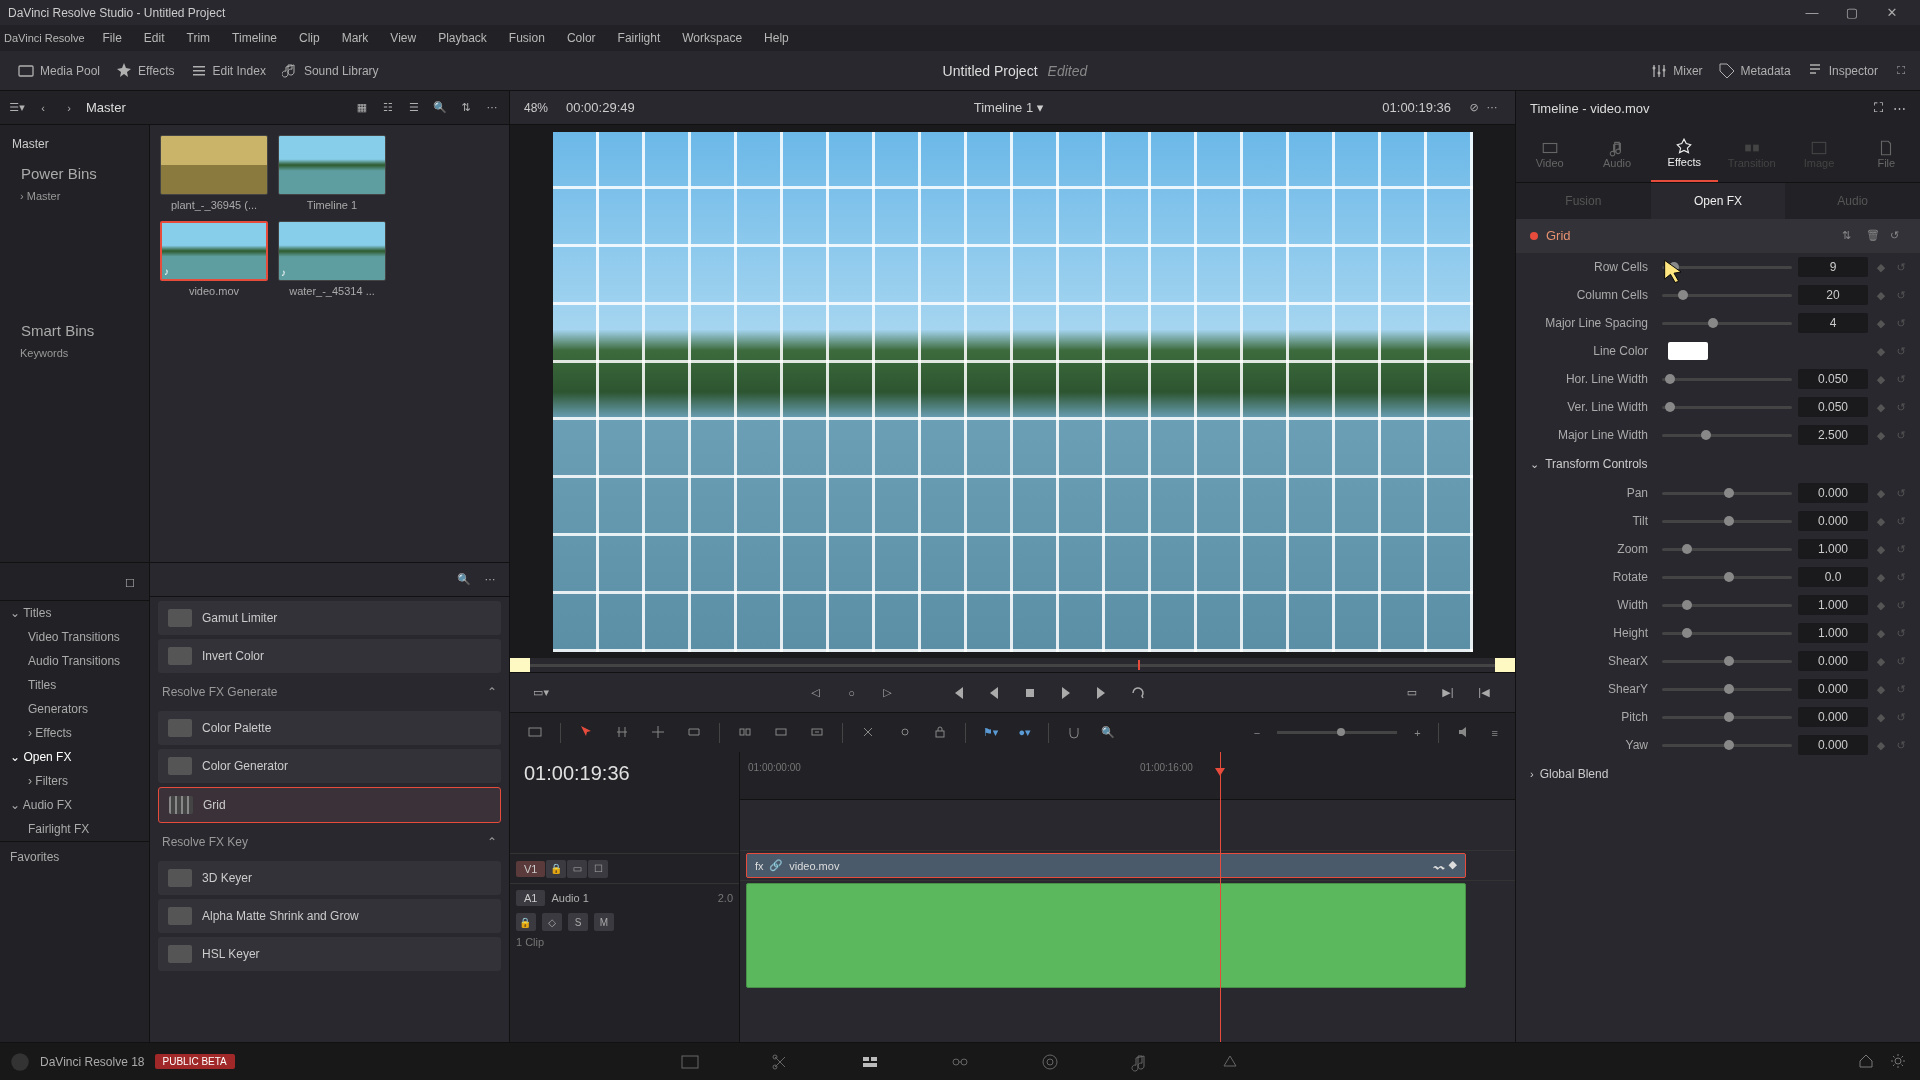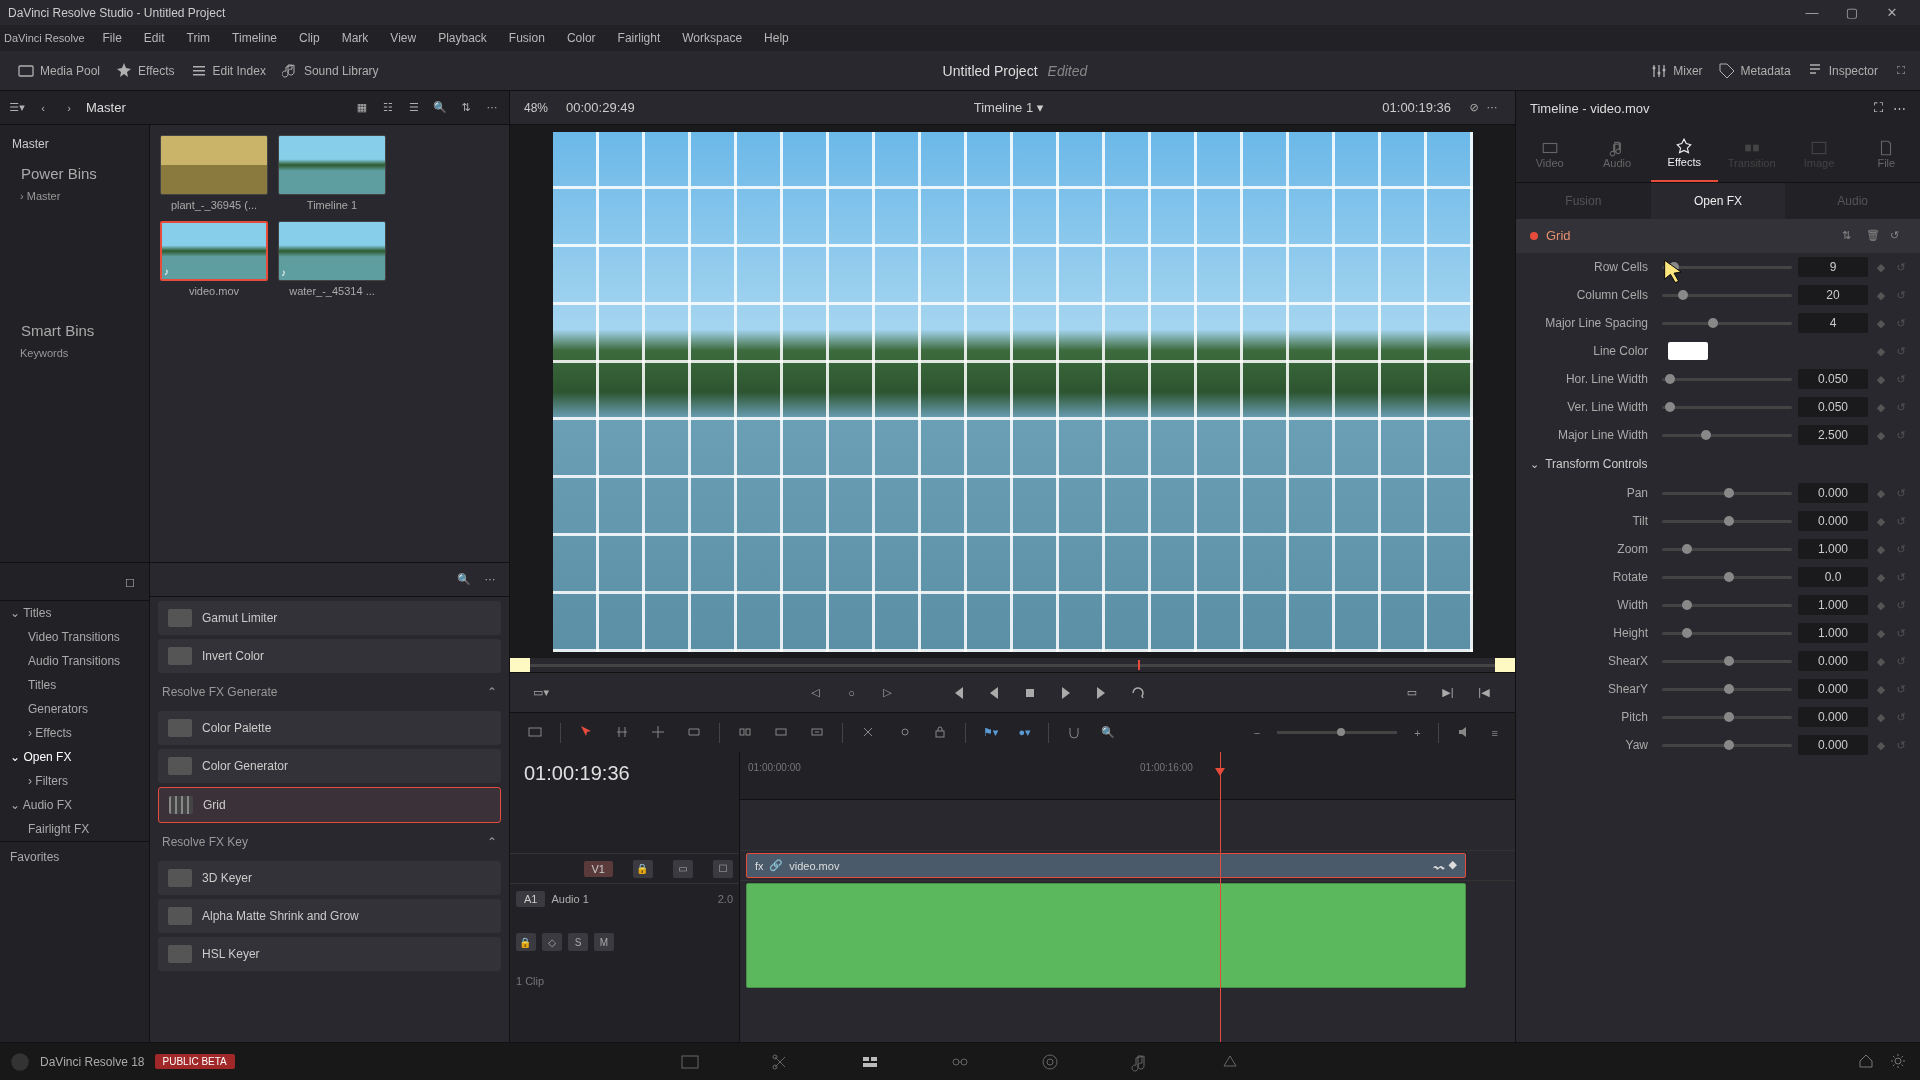--- a/index.html
+++ b/index.html
@@ -89,21 +89,21 @@
 .tl-tools svg { width: 16px; height: 16px; fill: #888; }
 .tl-tools .tlb { color: #888; padding: 3px; }
 .tl-tools .tlb.active svg { fill: #e64b3c; }
 .tl-tools .divider { width: 1px; height: 20px; background: #444; }
 .tl-tools .spacer { flex: 1; }
 
 
 .timeline { height: 290px; background: #28282e; display: flex; }
 .tl-left { width: 230px; background: #212126; border-right: 1px solid #111; }
 .tl-left-tc { font-size: 20px; color: #e0e0e0; padding: 10px 14px 18px; font-weight: 300; }
-.track-hdr { height: 30px; display: flex; align-items: center; padding: 0 6px; gap: 20px; border-top: 1px solid #333; justify-content: flex-end; }
+.track-hdr { height: 30px; display: flex; align-items: center; padding: 0 6px; gap: 1px; border-top: 1px solid #333; }
 .track-hdr.audio-big { height: 110px; flex-direction: column; align-items: flex-start; padding: 6px; }
 .track-hdr .badge { background: #3a3a40; padding: 2px 8px; border-radius: 2px; font-size: 11px; color: #ccc; }
 .track-hdr .badge.vid { background: #5a3a3a; }
 .track-hdr .aud-row { display: flex; gap: 6px; align-items: center; width: 100%; }
 .track-hdr .sm-btn { width: 20px; height: 18px; background: #3a3a40; border-radius: 2px; display: flex; align-items: center; justify-content: center; font-size: 10px; color: #aaa; }
 .track-hdr .clip-info { color: #777; font-size: 11px; padding-top: 4px; }
 .tl-right { flex: 1; position: relative; overflow: hidden; }
 .tl-ruler { height: 48px; background: #212126; border-bottom: 1px solid #111; position: relative; }
 .tl-ruler .tick { position: absolute; top: 10px; font-size: 10px; color: #777; }
 .playhead { position: absolute; top: 0; bottom: 0; width: 1px; background: #e64b3c; left: 480px; z-index: 5; }
@@ -753,20 +753,21 @@
     <div class="param-row">
         <span class="param-lbl">Yaw</span>
         <div class="param-slider">
           <div class="knob" style="left:48%"></div>
         </div>
         <div class="param-val">0.000</div>
         <span class="param-kf">◆</span>
         <span class="param-reset">↺</span>
       </div>
 
+    <div class="section-hdr collapsed">Global Blend</div>
   </div>
 </div>
 
 <svg class="cursor-arrow" style="top:258px;right:232px" viewBox="0 0 24 24">
     <path d="M4 2l14 10-6 1 4 7-3 1-4-7-5 4z" fill="#ffe680" stroke="#000" stroke-width="0.8"></path>
   </svg>
 
 <div class="page-tabs">
   <div class="bottom-left">
     <svg width="16" height="16" viewBox="0 0 16 16">

